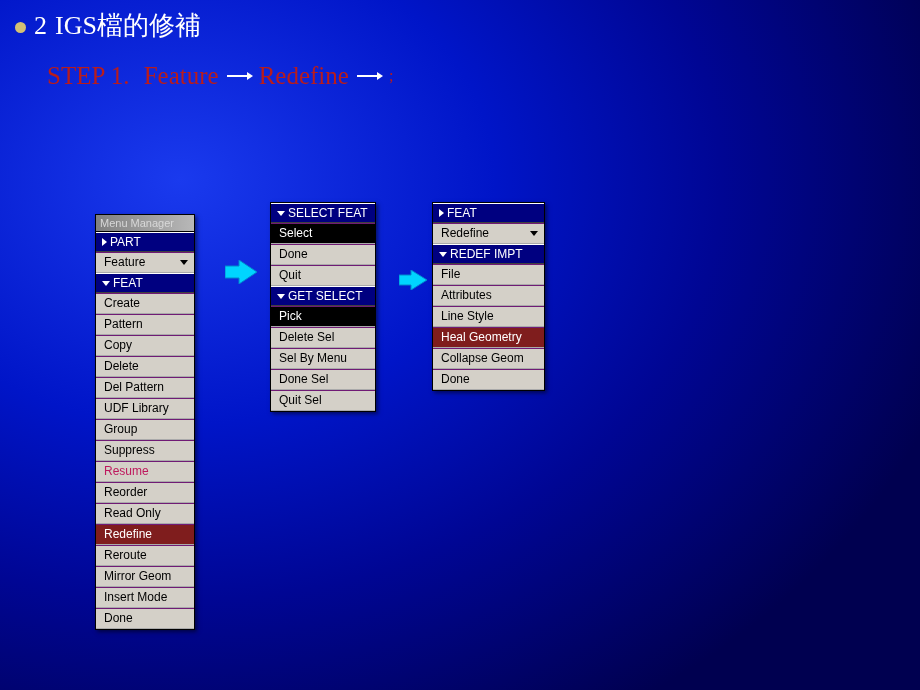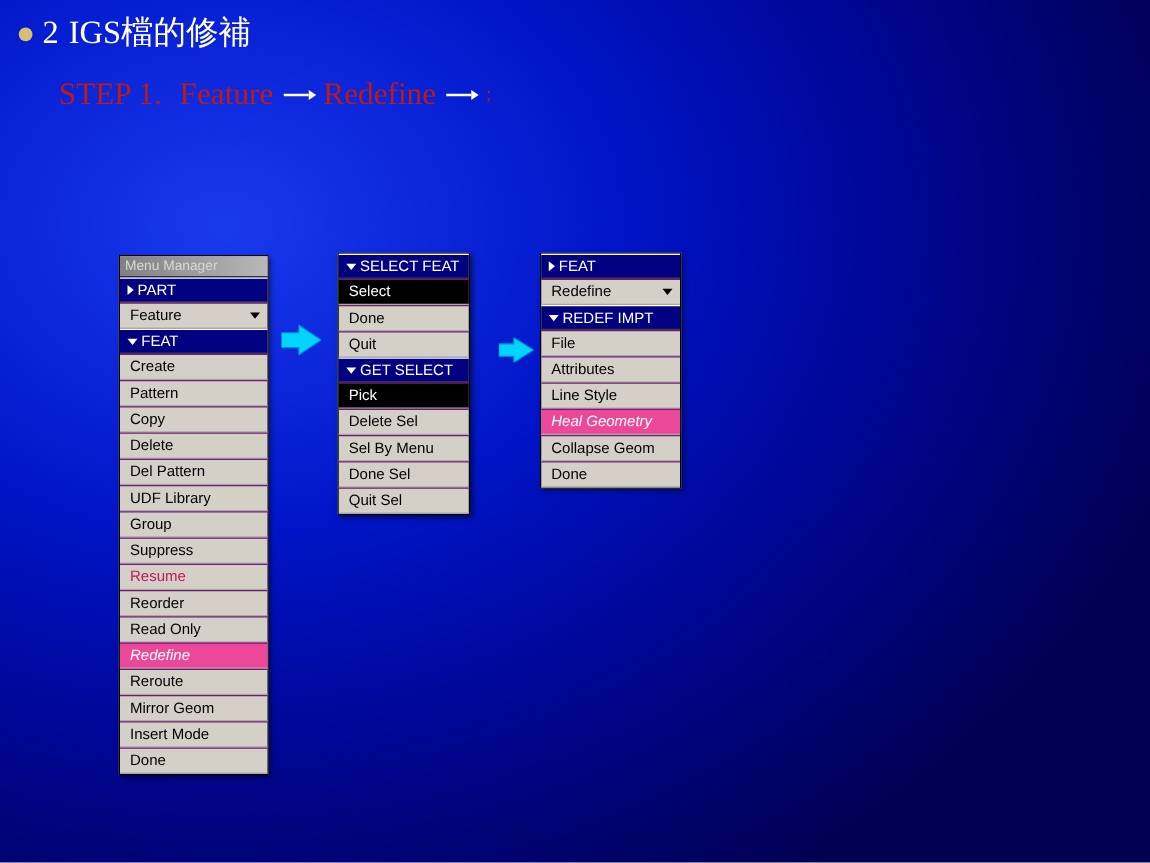--- a/index.html
+++ b/index.html
@@ -13,26 +13,26 @@
     .bullet-dot { width: 11px; height: 11px; background: #d4c074; border-radius: 50%; display: inline-block; margin-top: 4px; }
     .slide-step { position: absolute; top: 62px; left: 47px; color: #b91c1c; font-size: 25px; display: flex; align-items: center; gap: 4px; }
     .step-arrow { display: inline-flex; align-items: center; margin: 0 2px; }
     .menu-panel { position: absolute; background: #d4d0c8; border: 1px solid #000; box-shadow: 2px 2px 4px rgba(0,0,0,0.5); font-family: "MS Sans Serif", Arial, sans-serif; font-size: 12px; }
     .menu-titlebar { background: linear-gradient(to right, #808080, #b8b8b8); color: #d8d8d8; padding: 2px 4px; font-size: 11px; border-bottom: 1px solid #000; }
     .menu-header { background: #000080; color: #fff; padding: 2px 6px; font-size: 12px; border-top: 1px solid #fff; border-bottom: 1px solid #404040; display: flex; align-items: center; gap: 3px; }
     .menu-header.with-down::before { content: ""; width: 0; height: 0; border-left: 4px solid transparent; border-right: 4px solid transparent; border-top: 5px solid #fff; display: inline-block; }
     .menu-header.with-right::before { content: ""; width: 0; height: 0; border-top: 4px solid transparent; border-bottom: 4px solid transparent; border-left: 5px solid #fff; display: inline-block; }
     .menu-item { padding: 2px 8px 2px 8px; color: #000; cursor: pointer; border-top: 1px solid #701a75; border-bottom: 1px solid #aaa; line-height: 15px; }
     .menu-item.selected-black { background: #000; color: #fff; }
-    .menu-item.selected-navy { background: #ec4899; color: #fff; font-style: italic; }
+    .menu-item.selected-navy { background: #7f1d1d; color: #fff; }
     .menu-item.disabled { color: #be185d; }
     .menu-item.dropdown { display: flex; justify-content: space-between; align-items: center; padding-right: 6px; }
     .menu-item.dropdown::after { content: ""; width: 0; height: 0; border-left: 4px solid transparent; border-right: 4px solid transparent; border-top: 5px solid #000; }
     .flow-arrow { position: absolute; }
-    #panel1 { top: 204px; left: 95px; width: 120px; }
+    #panel1 { top: 214px; left: 95px; width: 100px; }
     #panel2 { top: 202px; left: 270px; width: 106px; }
     #panel3 { top: 202px; left: 432px; width: 113px; }
     #arrow1 { top: 260px; left: 225px; }
     #arrow2 { top: 270px; left: 399px; }
   </style>
 </head>
 <body>
 
 <div class="slide-title">
   <span class="bullet-dot"></span>

